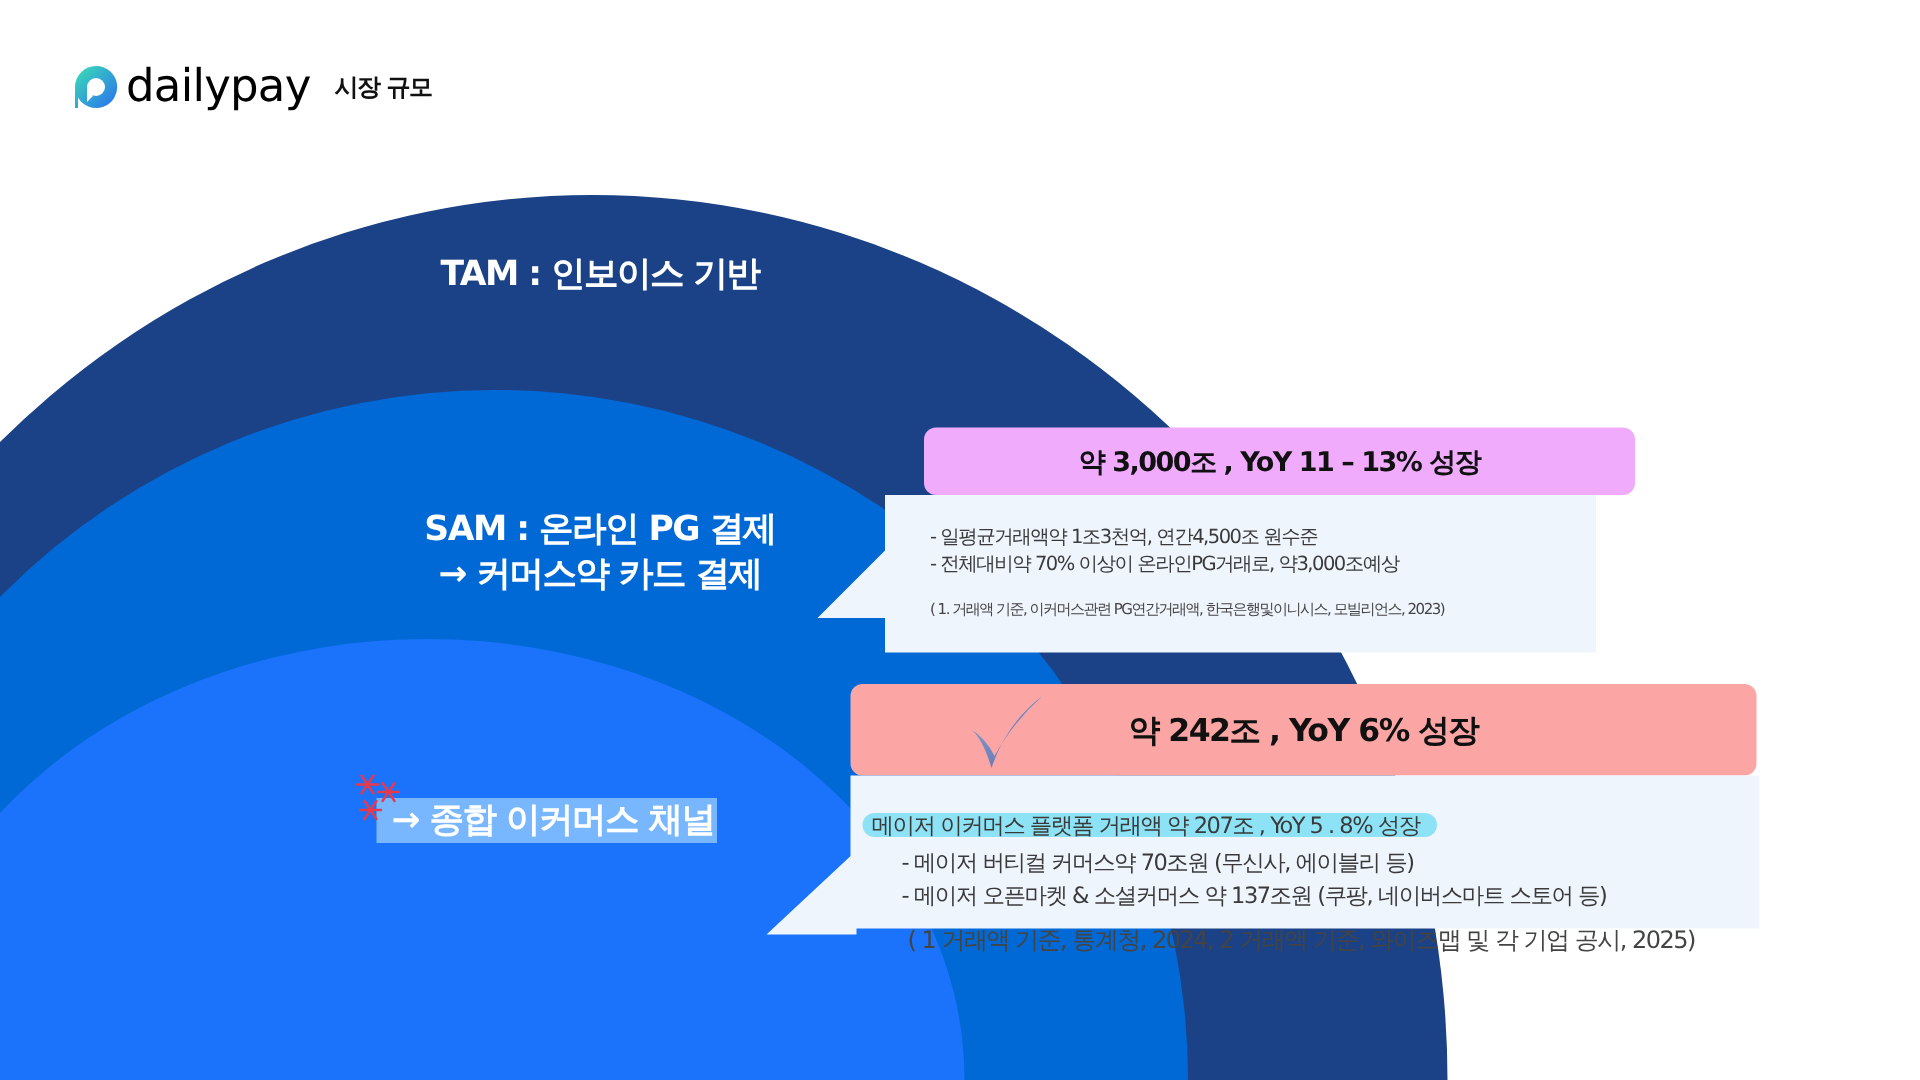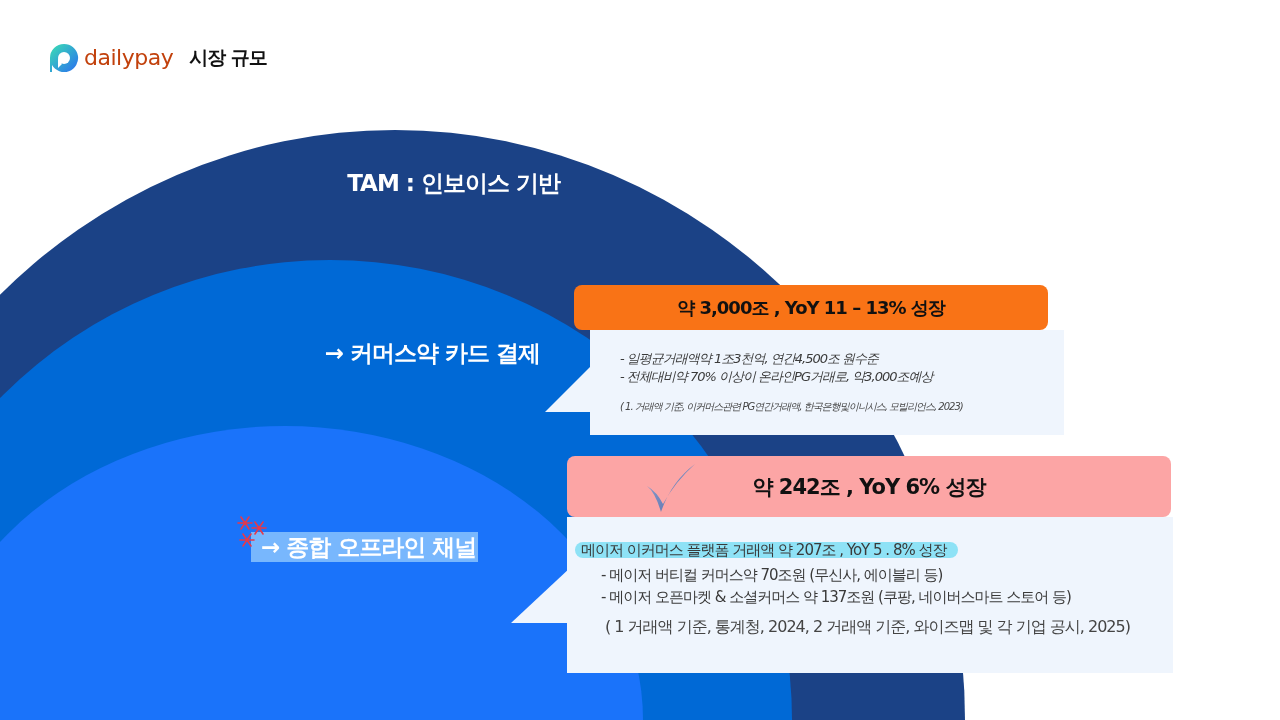--- a/index.html
+++ b/index.html
@@ -2,50 +2,50 @@
 <html><head>
   <meta charset="utf-8">
   <style>
     * { margin: 0; padding: 0; box-sizing: border-box; }
     html, body { width: 1280px; height: 720px; overflow: hidden; background: #ffffff; }
     body { position: relative; font-family: "DejaVu Sans", "Liberation Sans", sans-serif; }
 
     
     .header { position: absolute; left: 48px; top: 40px; height: 36px; display: flex; align-items: center; z-index: 10; }
     .logo-mark { width: 32px; height: 32px; display: inline-block; }
-    .logo-text { font-family: "DejaVu Sans", sans-serif; font-size: 22px; color: #c2410c; letter-spacing: -0.5px; margin-left: 4px; line-height: 1; }
-    .page-title { font-family: "DejaVu Sans", sans-serif; font-size: 19px; font-weight: bold; color: #111; margin-left: 16px; letter-spacing: -1px; }
+    .logo-text { font-family: "DejaVu Sans", sans-serif; font-size: 30px; color: #000000; letter-spacing: -0.5px; margin-left: 4px; line-height: 1; }
+    .page-title { font-family: "DejaVu Sans", sans-serif; font-size: 16px; font-weight: bold; color: #111; margin-left: 16px; letter-spacing: -1px; }
 
     
     .circle { position: absolute; border-radius: 50%; }
     .circle-tam { background: #1b4286; left: -175px; top: 130px; width: 1140px; height: 1180px; }
     .circle-sam { background: #0069d6; left: -132px; top: 260px; width: 924px; height: 920px; }
     .circle-som { background: #1a73fa; left: -73px; top: 426px; width: 716px; height: 588px; }
 
-    .ring-label { position: absolute; color: #ffffff; font-weight: bold; text-align: right; font-size: 23px; line-height: 30px; letter-spacing: -1px; z-index: 5; }
+    .ring-label { position: absolute; color: #ffffff; font-weight: bold; text-align: center; font-size: 23px; line-height: 30px; letter-spacing: -1px; z-index: 5; }
     .tam-label { left: 240px; top: 168px; width: 320px; }
     .sam-label { left: 260px; top: 338px; width: 280px; }
     .som-label { left: 240px; top: 532px; width: 240px; text-align: left; }
     .som-label .line1 { display: block; padding-left: 28px; }
     .som-label .line2 { display: inline-block; background: #78b7fd; padding: 0 2px 0 10px; margin-left: 11px; line-height: 30px; }
     .stars { position: absolute; left: 236px; top: 514px; width: 36px; height: 40px; z-index: 6; }
 
     
     .callout { position: absolute; z-index: 8; }
     .callout-head { position: absolute; border-radius: 8px; color: #111; font-weight: bold; display: flex; align-items: center; justify-content: center; letter-spacing: -1px; }
     .callout-body { position: absolute; background: #eff5fd; color: #3a3a3a; letter-spacing: -1px; }
     .pointer { position: absolute; width: 0; height: 0; }
 
-    .c1-head { left: 574px; top: 285px; width: 474px; height: 45px; background: #f97316; font-size: 18px; }
-    .c1-body { left: 590px; top: 330px; width: 474px; height: 105px; padding: 20px 0 0 30px; font-size: 13px; line-height: 18px; font-style: italic; }
+    .c1-head { left: 616px; top: 285px; width: 474px; height: 45px; background: #f0abfc; font-size: 18px; }
+    .c1-body { left: 590px; top: 330px; width: 474px; height: 105px; padding: 20px 0 0 30px; font-size: 13px; line-height: 18px; }
     .c1-body .note { font-size: 10px; margin-top: 12px; padding-left: 0; color: #444; letter-spacing: -1px; }
     .c1-pointer { left: 545px; top: 362px; border-right: 50px solid #eff5fd; border-top: 50px solid transparent; }
 
     .c2-head { left: 567px; top: 456px; width: 604px; height: 61px; background: #fca5a5; font-size: 21px; }
-    .c2-body { left: 567px; top: 517px; width: 606px; height: 156px; padding: 22px 0 0 20px; font-size: 15px; line-height: 22px; }
+    .c2-body { left: 567px; top: 517px; width: 606px; height: 102px; padding: 22px 0 0 20px; font-size: 15px; line-height: 22px; }
     .c2-body .highlight { display: inline-block; background: #8ee2f6; border-radius: 9px; padding: 0 12px 0 6px; margin-left: -12px; line-height: 16px; height: 16px; margin-bottom: 6px; margin-top: 2px; }
     .c2-body .item { padding-left: 14px; }
     .c2-body .note { font-size: 16px; margin-top: 8px; padding-left: 18px; color: #444; }
     .c2-pointer { left: 511px; top: 567px; border-right: 60px solid #eff5fd; border-top: 56px solid transparent; }
     .checkmark { position: absolute; left: 641px; top: 462px; width: 60px; height: 56px; z-index: 9; }
   </style>
 </head>
 <body>
 
 <div class="header">
@@ -66,20 +66,21 @@
 
 <div class="circle circle-tam"></div>
 <div class="circle circle-sam"></div>
 <div class="circle circle-som"></div>
 
 <div class="ring-label tam-label">
   <div>TAM  :  인보이스 기반</div>
 </div>
 
 <div class="ring-label sam-label">
+  <div>SAM : 온라인 PG 결제</div>
   <div>→ 커머스약 카드 결제</div>
 </div>
 
 <svg class="stars" viewBox="0 0 36 40">
   <g stroke="#e8394a" stroke-width="1.6" stroke-linecap="round">
     <g transform="translate(9,9)">
         <line x1="-7" y1="0" x2="7" y2="0"></line>
         <line x1="-4" y1="-6" x2="4" y2="6"></line>
         <line x1="-4" y1="6" x2="4" y2="-6"></line>
       </g>
@@ -90,21 +91,21 @@
       </g>
     <g transform="translate(11,26)">
         <line x1="-7" y1="0" x2="7" y2="0"></line>
         <line x1="-4" y1="-6" x2="4" y2="6"></line>
         <line x1="-4" y1="6" x2="4" y2="-6"></line>
       </g>
   </g>
 </svg>
 
 <div class="ring-label som-label">
-  <span class="line2">→ 종합 오프라인 채널</span>
+  <span class="line2">→ 종합 이커머스 채널</span>
 </div>
 
 <div class="callout">
   <div class="pointer c1-pointer"></div>
   <div class="callout-head c1-head">약 3,000조 ,  YoY 11 – 13% 성장</div>
   <div class="callout-body c1-body">
     <div>- 일평균거래액약 1조3천억, 연간4,500조 원수준</div>
     <div>- 전체대비약 70% 이상이 온라인PG거래로, 약3,000조예상</div>
     <div class="note">( 1. 거래액 기준, 이커머스관련 PG연간거래액, 한국은행및이니시스, 모빌리언스, 2023)</div>
   </div>

